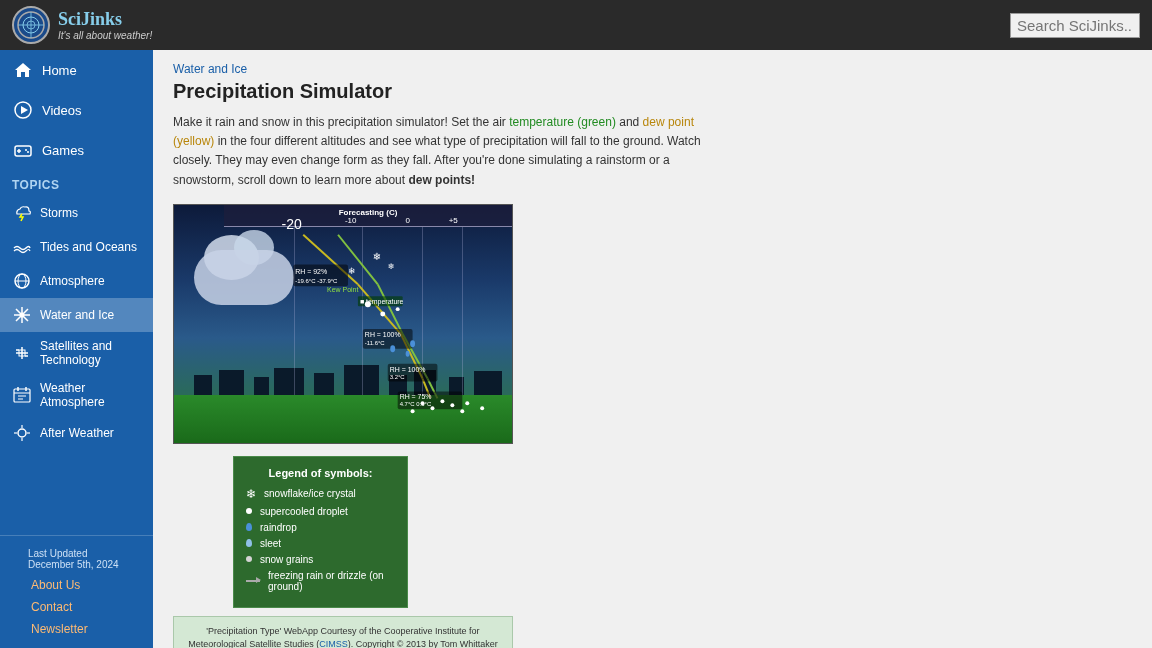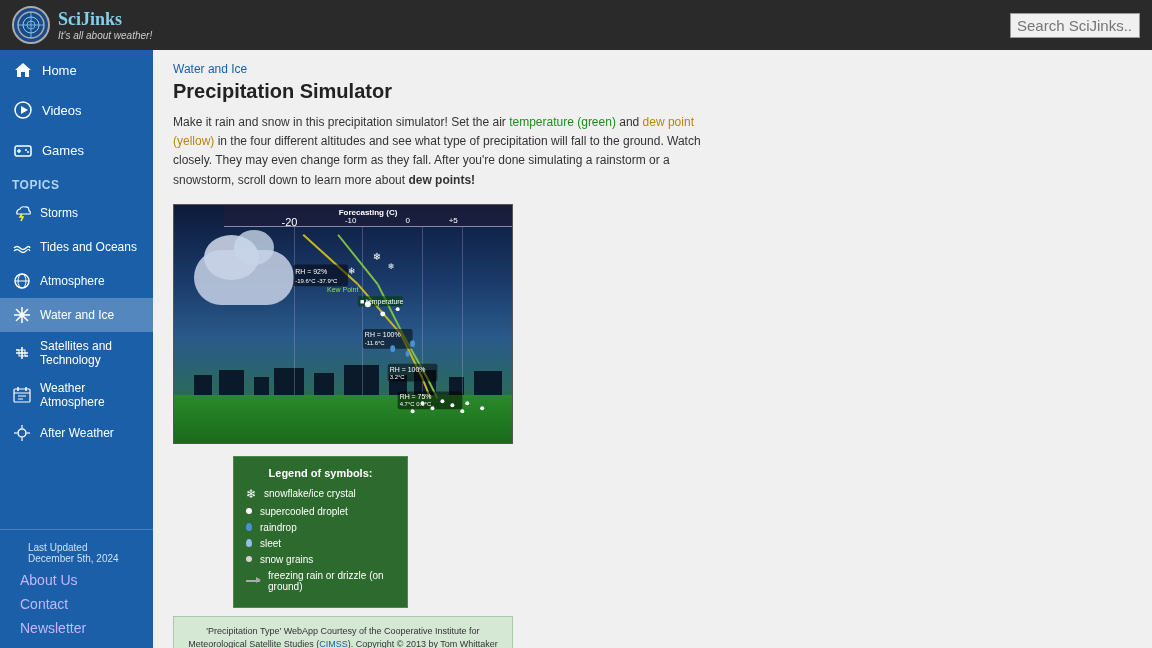--- a/index.html
+++ b/index.html
@@ -92,23 +92,23 @@
       padding: 8px 0;
       border-top: 1px solid rgba(255,255,255,0.2);
     }
     #last-updated {
       color: #cce0f5;
       font-size: 10px;
       padding: 4px 28px;
     }
     .footer-link {
       display: block;
-      color: #c4b5fd;
-      font-size: 14px;
-      padding: 4px 20px;
+      color: #fdba74;
+      font-size: 12px;
+      padding: 4px 31px;
       cursor: pointer;
     }
 
     
     #content {
       flex: 1;
       background: #f0f0f0;
       overflow-y: auto;
       padding: 12px 20px;
     }
@@ -398,21 +398,21 @@
             <rect x="170" y="0" width="35" height="30" fill="#0a1a2a"></rect>
             <rect x="215" y="10" width="18" height="20" fill="#0a1a2a"></rect>
             <rect x="240" y="5" width="22" height="25" fill="#0a1a2a"></rect>
             <rect x="275" y="12" width="15" height="18" fill="#0a1a2a"></rect>
             <rect x="300" y="6" width="28" height="24" fill="#0a1a2a"></rect>
           </svg>
         </div>
 
         <div style="position:absolute;top:0;left:50px;right:0;height:22px;background:rgba(30,30,60,0.7);border-bottom:1px solid #8888aa;">
           <span style="position:absolute;top:3px;left:50%;transform:translateX(-50%);color:white;font-size:8px;font-weight:bold;">Forecasting (C)</span>
-          <span style="position:absolute;top:11px;left:20%;color:white;font-size:11px;">-20</span>
+          <span style="position:absolute;top:11px;left:20%;color:white;font-size:14px;">-20</span>
           <span style="position:absolute;top:11px;left:42%;color:white;font-size:8px;">-10</span>
           <span style="position:absolute;top:11px;left:63%;color:white;font-size:8px;">0</span>
           <span style="position:absolute;top:11px;left:78%;color:white;font-size:8px;">+5</span>
         </div>
 
         <div style="position:absolute;top:22px;left:120px;bottom:20%;width:1px;background:rgba(180,180,220,0.3);"></div>
         <div style="position:absolute;top:22px;left:188px;bottom:20%;width:1px;background:rgba(180,180,220,0.3);"></div>
         <div style="position:absolute;top:22px;left:248px;bottom:20%;width:1px;background:rgba(180,180,220,0.3);"></div>
         <div style="position:absolute;top:22px;left:288px;bottom:20%;width:1px;background:rgba(180,180,220,0.3);"></div>
 

